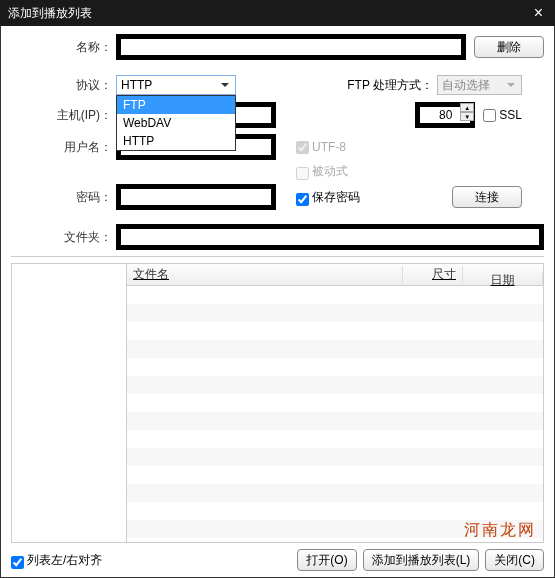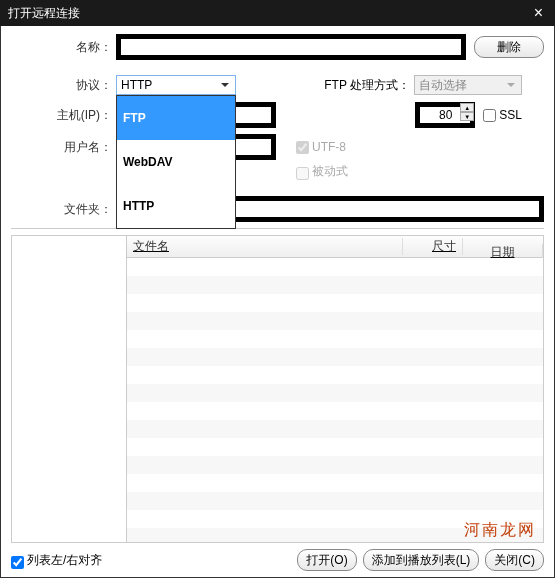--- a/index.html
+++ b/index.html
@@ -56,21 +56,21 @@
       font-size: 12px;
     }
     .wide-input { flex: 1; }
     .btn {
       height: 22px;
       border: 1px solid #888;
       background: linear-gradient(#fff, #e8e8e8);
       padding: 0 22px;
       font-size: 12px;
       cursor: pointer;
-      border-radius: 10px;
+      border-radius: 4px;
     }
     .btn.small { padding: 0 8px; }
     .select-box {
       position: relative;
       width: 120px;
       height: 20px;
       border: 1px solid #7eb4ea;
       background: #fff;
       cursor: pointer;
       display: flex;
@@ -96,30 +96,29 @@
     .dropdown-list {
       position: absolute;
       left: -1px;
       top: 19px;
       width: 120px;
       border: 1px solid #333;
       background: #fff;
       z-index: 100;
     }
     .dropdown-item {
-      padding: 15px 6px;
+      padding: 2px 6px;
       cursor: pointer;
-      font-weight: bold;
     }
     .dropdown-item.selected {
       background: #3399ff;
       color: #fff;
     }
     .disabled-select {
-      width: 108px;
+      width: 85px;
       height: 20px;
       border: 1px solid #bbb;
       background: #f0f0f0;
       color: #888;
       padding: 0 4px;
       display: flex;
       align-items: center;
       position: relative;
     }
     .disabled-select .select-arrow::after { border-top-color: #aaa; }
@@ -209,21 +208,21 @@
       color: #c2410c;
       font-size: 16px;
       letter-spacing: 2px;
       pointer-events: none;
     }
   </style>
 </head>
 <body>
 
 <div class="titlebar">
-  <span>打开远程连接</span>
+  <span>添加到播放列表</span>
   <span class="close-x">×</span>
 </div>
 
 <div class="content">
 
   <div class="form-area">
 
     <div class="row">
       <span class="label">名称：</span>
       <input class="text-input wide-input" value="" style="">
@@ -284,20 +283,32 @@
 
     <div class="row" style="margin-top:-6px">
       <span class="label"></span>
       <span style="width:180px"></span>
       <label class="checkbox-wrap disabled">
         <input type="checkbox" disabled="" style="">
         <span>被动式</span>
       </label>
     </div>
 
+    <div class="row" style="margin-top:-4px">
+      <span class="label">密码：</span>
+      <input type="password" class="text-input" style="width: 160px;" value="">
+      <span style="width:20px"></span>
+      <label class="checkbox-wrap">
+        <input type="checkbox" checked="" style="">
+        <span>保存密码</span>
+      </label>
+      <span class="spacer"></span>
+      <button class="btn">连接</button>
+      <span style="width:22px"></span>
+    </div>
 
     <div style="height:8px"></div>
 
     <div class="row" style="">
       <span class="label">文件夹：</span>
       <input class="text-input wide-input" value="" style="">
     </div>
   </div>
 
   <div class="list-wrap">

